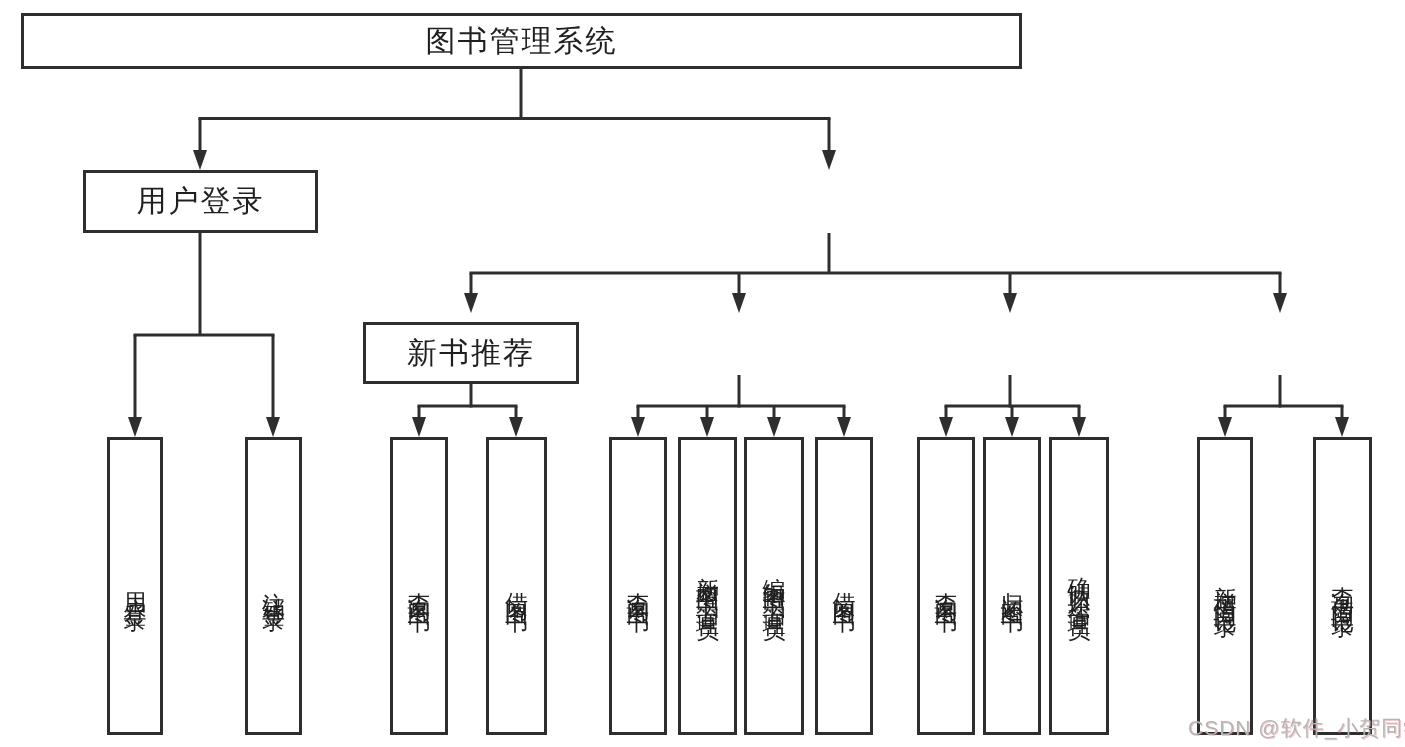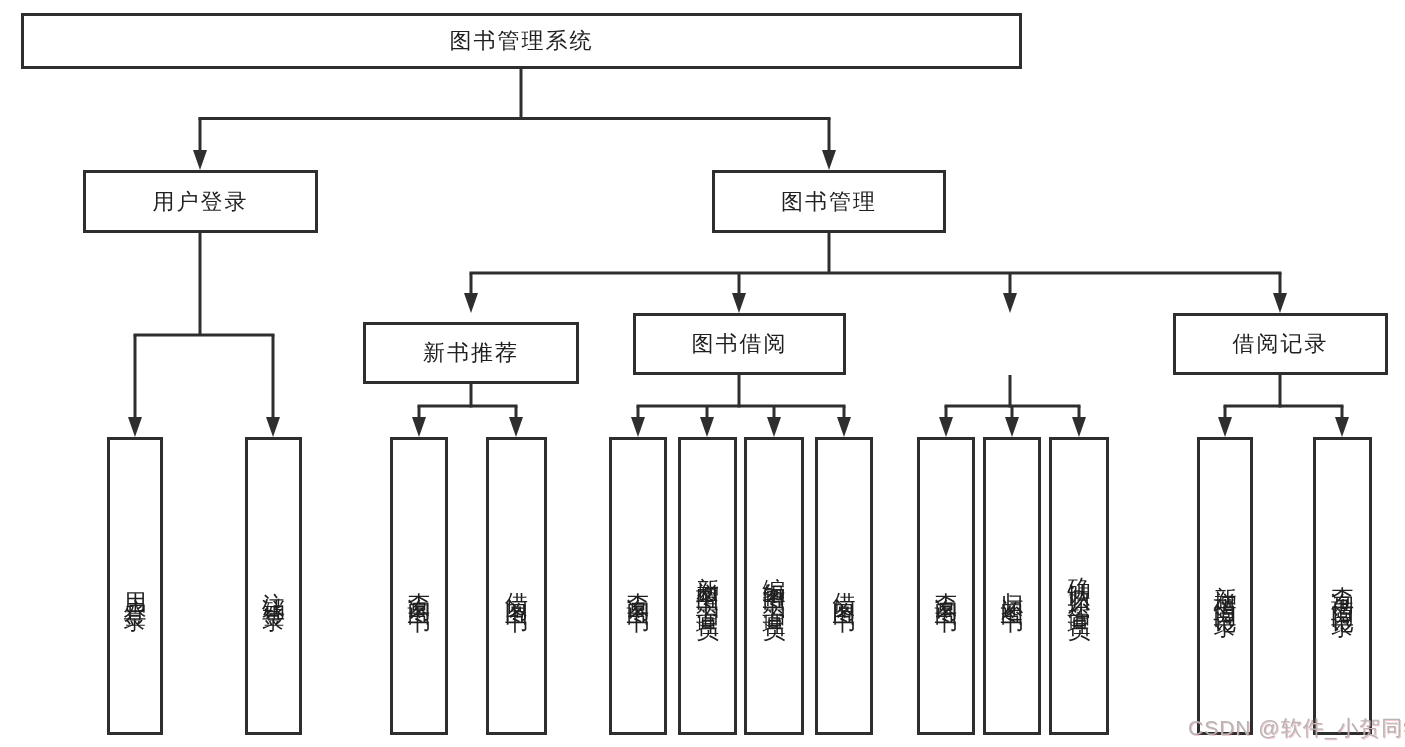--- a/index.html
+++ b/index.html
@@ -8,21 +8,21 @@
     font-family:"Liberation Sans","DejaVu Sans",sans-serif;
     overflow:hidden;
   }
   .stage{position:absolute;left:0;top:0;width:1405px;height:747px;}
   svg.connectors{position:absolute;left:0;top:0;z-index:1;}
   .box{
     position:absolute;box-sizing:border-box;background:#ffffff;
     border:3px solid #2e2e2e;display:flex;align-items:center;justify-content:center;
     color:#1f1f1f;z-index:2;
   }
-  .h-label{font-size:22px;letter-spacing:2px;white-space:nowrap;}
+  .h-label{font-size:30px;letter-spacing:2px;white-space:nowrap;}
   .v-box .v-label{
     writing-mode:vertical-rl;text-orientation:mixed;
     font-size:23px;letter-spacing:6px;line-height:1;white-space:nowrap;
   }
   .watermark{
     position:absolute;z-index:10;font-size:21px;letter-spacing:1px;
     color:#b5b5b5;text-shadow:1px 1px 0 rgba(226,96,110,0.35);
     white-space:nowrap;
   }
 </style>
@@ -95,32 +95,23 @@
     </g>
   </svg>
 
   <div class="box" style="left:21px;top:13px;width:1001px;height:56px;">
     <span class="h-label">图书管理系统</span>
   </div>
 
   <div class="box" style="left:83px;top:170px;width:235px;height:63px;">
     <span class="h-label">用户登录</span>
   </div>
-  <div class="box" style="left:712px;top:170px;width:234px;height:63px;">
-    <span class="h-label">图书管理</span>
-  </div>
 
   <div class="box" style="left:363px;top:322px;width:216px;height:62px;">
     <span class="h-label">新书推荐</span>
-  </div>
-  <div class="box" style="left:633px;top:313px;width:213px;height:62px;">
-    <span class="h-label">图书借阅</span>
-  </div>
-  <div class="box" style="left:1173px;top:313px;width:215px;height:62px;">
-    <span class="h-label">借阅记录</span>
   </div>
 
   <div class="box v-box" style="left:107px;top:437px;width:56px;height:298px;">
     <span class="v-label">用户登录</span>
   </div>
   <div class="box v-box" style="left:245px;top:437px;width:57px;height:298px;">
     <span class="v-label">注销登录</span>
   </div>
 
   <div class="box v-box" style="left:390px;top:437px;width:58px;height:298px;">

